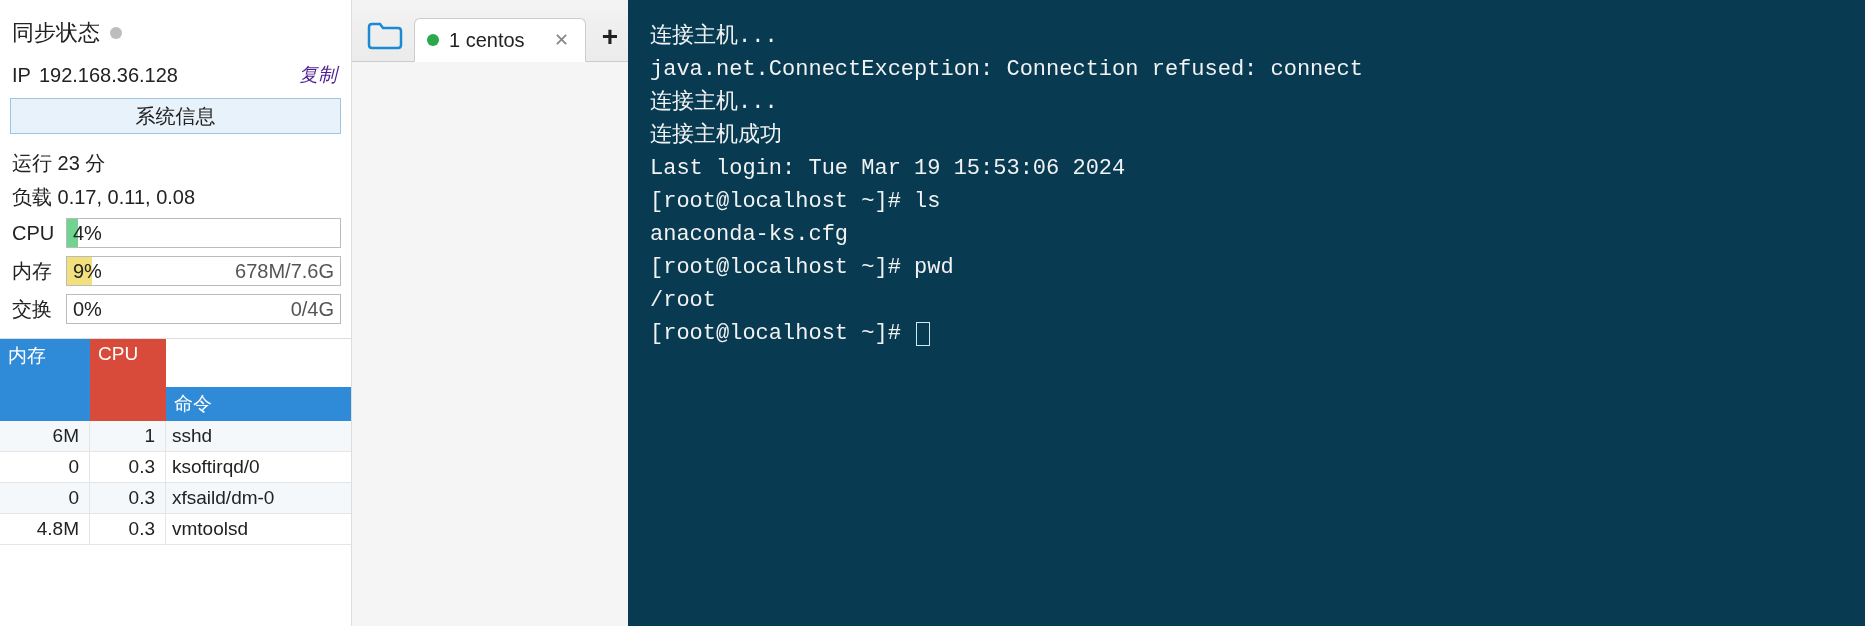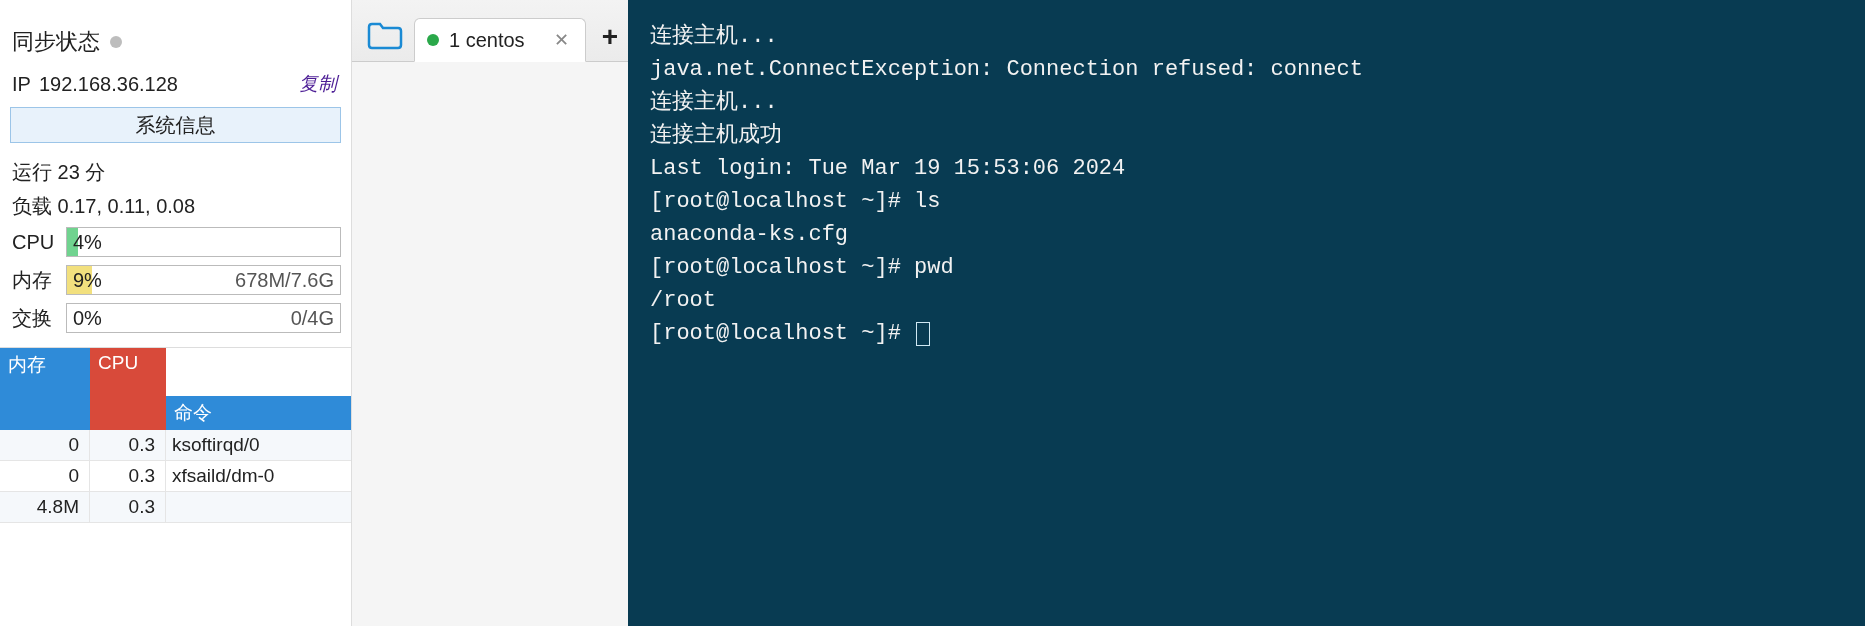--- a/index.html
+++ b/index.html
@@ -11,21 +11,21 @@
       height: 626px;
       width: 1865px;
       overflow: hidden;
     }
     .sidebar {
       width: 352px;
       background: #ffffff;
       border-right: 1px solid #ddd;
       display: flex;
       flex-direction: column;
-      padding-top: 21px;
+      padding-top: 12px;
     }
     .sync-row {
       display: flex;
       align-items: center;
       padding: 6px 12px 14px 12px;
       font-size: 22px;
       color: #222;
     }
     .sync-dot {
       width: 12px; height: 12px; border-radius: 50%;
@@ -158,32 +158,38 @@
   </div>
 
   <div class="proc-table">
     <div class="proc-header">
       <div class="ph-mem">内存</div>
       <div class="ph-cpu">CPU</div>
       <div class="ph-cmd">命令</div>
     </div>
     <div id="proc-body">
         <div class="proc-row">
+          <div class="pc-mem">6M</div>
+          <div class="pc-cpu">1</div>
+          <div class="pc-cmd">sshd</div>
+        </div>
+        <div class="proc-row">
           <div class="pc-mem">0</div>
           <div class="pc-cpu">0.3</div>
           <div class="pc-cmd">ksoftirqd/0</div>
         </div>
         <div class="proc-row">
           <div class="pc-mem">0</div>
           <div class="pc-cpu">0.3</div>
           <div class="pc-cmd">xfsaild/dm-0</div>
         </div>
         <div class="proc-row">
           <div class="pc-mem">4.8M</div>
           <div class="pc-cpu">0.3</div>
+          <div class="pc-cmd">vmtoolsd</div>
         </div>
       </div>
   </div>
 </div>
 
 <div class="main">
   <div class="tabbar">
     <div class="folder-icon">
       <svg width="36" height="30" viewBox="0 0 36 30">
         <path d="M2 7 Q2 4 5 4 L13 4 L16 8 L31 8 Q34 8 34 11 L34 25 Q34 28 31 28 L5 28 Q2 28 2 25 Z" fill="none" stroke="#1a8ad4" stroke-width="2.5"></path>

